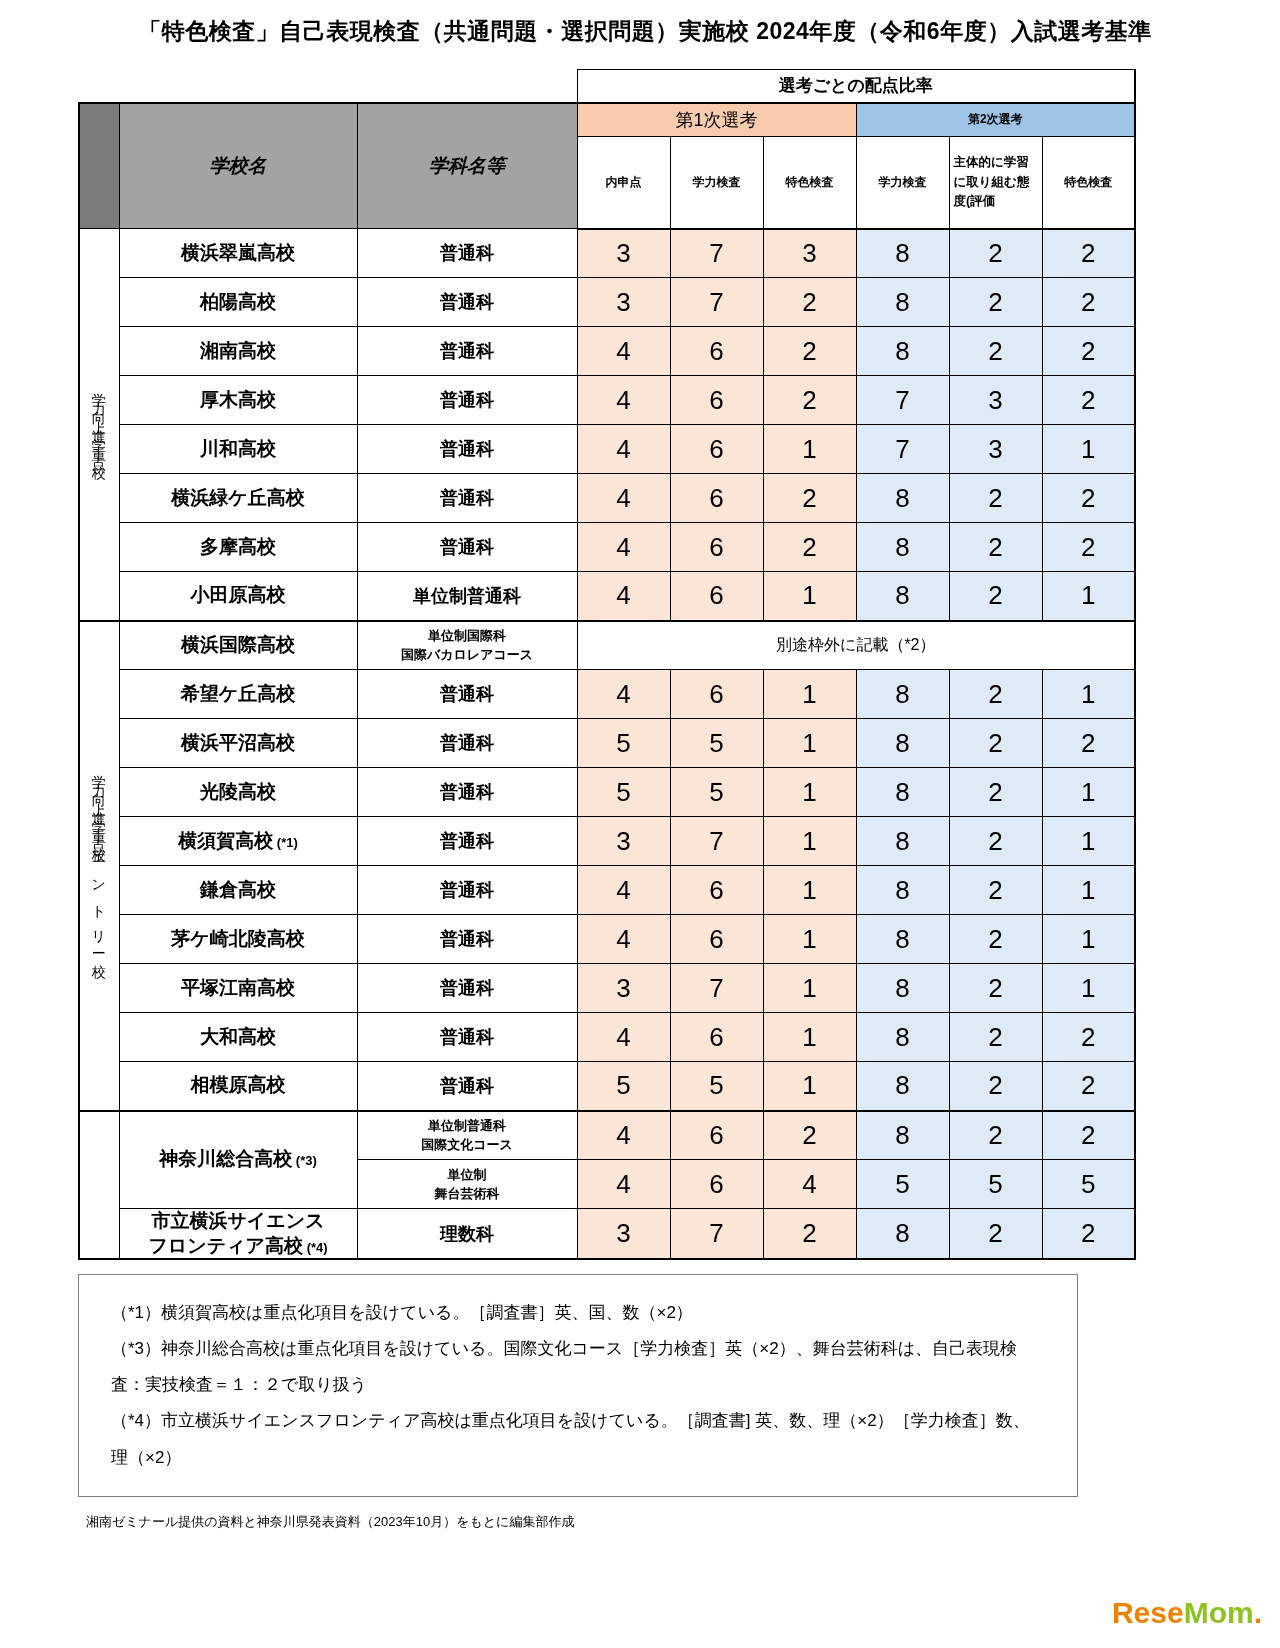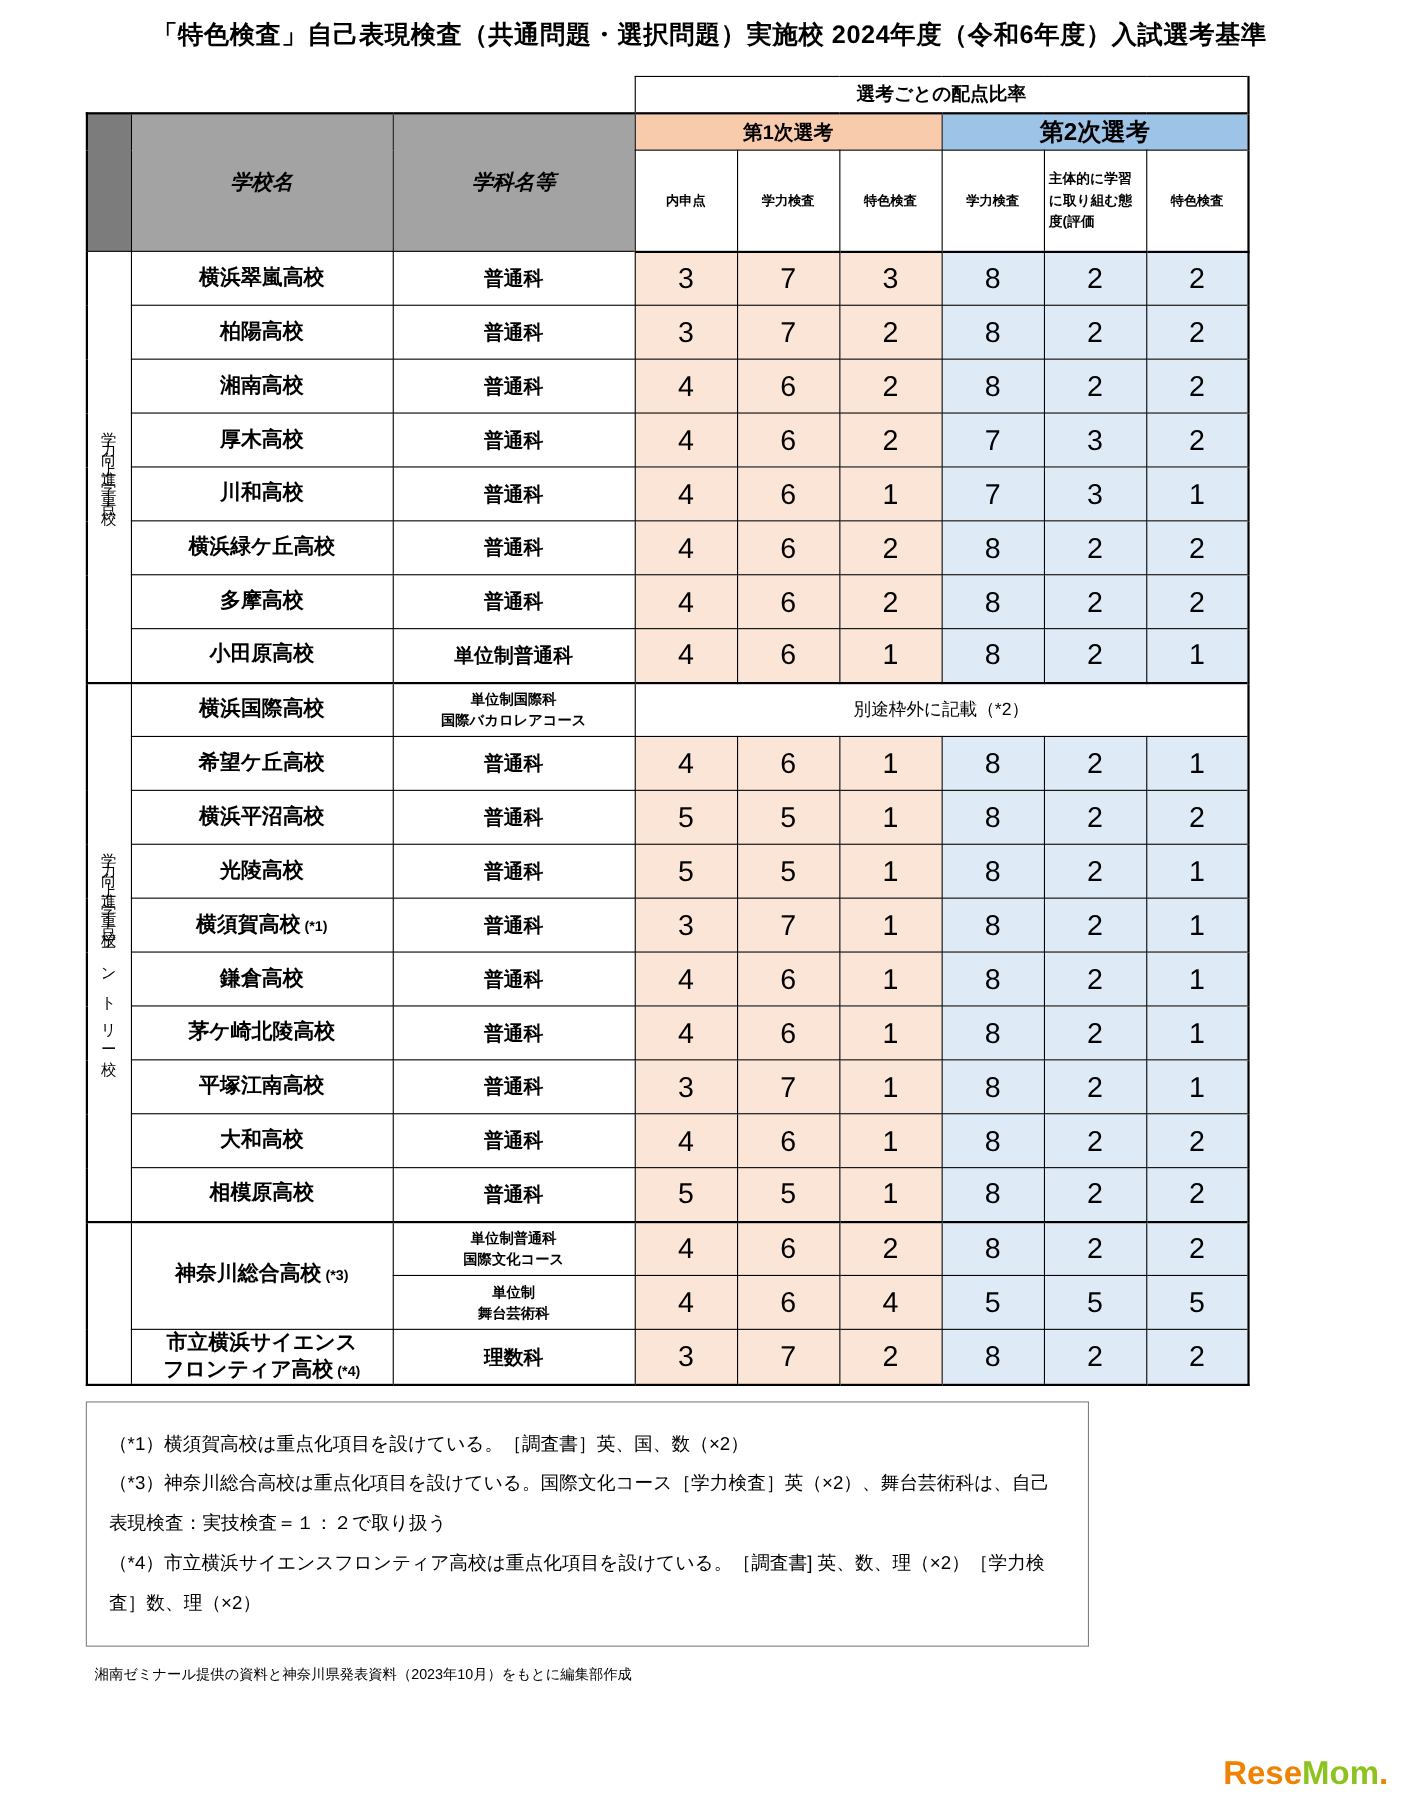--- a/index.html
+++ b/index.html
@@ -17,22 +17,22 @@
 
   tr.r-ratio{height:33px;}
   tr.r-sel{height:34px;}
   tr.r-sub{height:92px;}
   tr.drow{height:49px;}
 
   td.blank{border:none !important;background:transparent;}
   td.ratio{font-weight:bold;font-size:17px;background:#fff;}
   td.ghead{background:var(--ghead);}
   td.school-head,td.dept-head{font-weight:bold;font-size:19px;background:#a3a3a3;font-style:italic;}
-  td.sel1{background:var(--c1h);font-weight:bold;font-size:18px;}
-  td.sel2{background:var(--c2h);font-weight:bold;font-size:22px;}
+  td.sel1{background:var(--c1h);font-weight:normal;font-size:18px;}
+  td.sel2{background:var(--c2h);font-weight:bold;font-size:12px;}
   td.subhead{font-weight:bold;font-size:12px;background:#fff;}
   td.subhead.small{font-size:12.5px;text-align:left;padding:0 4px;word-break:break-all;line-height:1.55;}
 
   td.gcell{background:#fff;}
   .vtext{writing-mode:vertical-rl;font-size:14px;letter-spacing:9px;}
 
   td.school{font-weight:bold;font-size:19px;background:#fff;line-height:1.3;}
   td.school .note{font-size:13px;font-weight:bold;}
   td.dept{font-weight:bold;font-size:18px;background:#fff;}
   td.dept.multi{font-size:13px;line-height:1.5;}
@@ -43,21 +43,21 @@
 
   
   tr.r-sel td{border-top:2px solid #000;}
   td.ol{border-left:2px solid #000 !important;}
   td.or{border-right:2px solid #000 !important;}
   td.ob{border-bottom:2px solid #000 !important;}
   tr.r-sub td,td.school-head,td.dept-head,td.ghead{border-bottom:2px solid #000;}
   tr.gstart td{border-top:2px solid #000;}
   tr.lastrow td{border-bottom:2px solid #000;}
 
-  .footbox{margin:14px 12px 0 78px;width:912px;border:1px solid #808080;padding:20px 20px;}
+  .footbox{margin:14px 12px 0 78px;width:1000px;border:1px solid #808080;padding:20px 32px;}
   .footbox p{font-size:17px;line-height:2.12;}
   .source{margin:16px 0 0 86px;font-size:13px;}
 
   .logo{position:absolute;right:18px;bottom:18px;font-size:30px;font-weight:800;}
   .logo .p1{color:var(--logo1);}
   .logo .p2{color:var(--logo2);}
   .logo .dot{color:var(--logo1);}
 </style>
 </head>
 <body>

